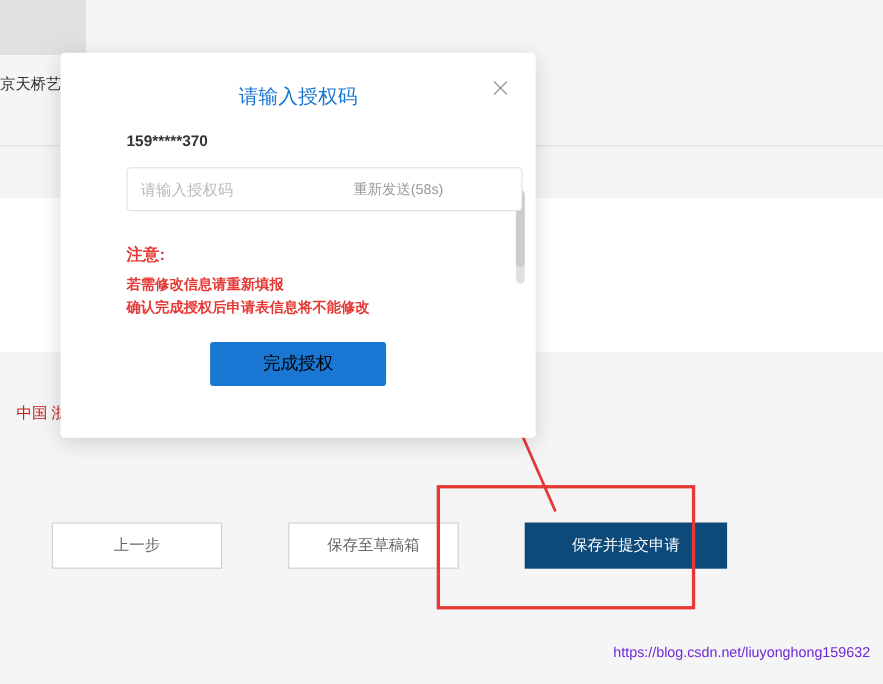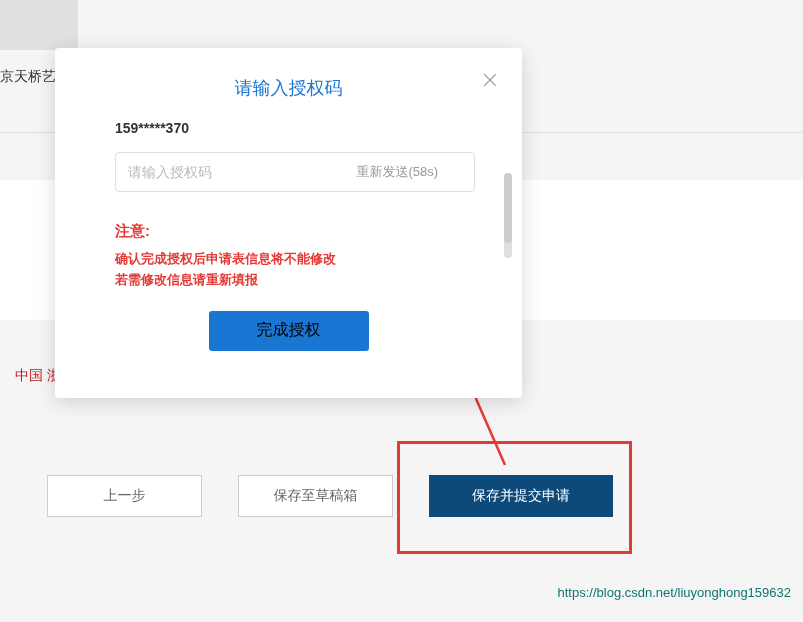--- a/index.html
+++ b/index.html
@@ -58,21 +58,21 @@
       top: 0;
       left: 0;
       width: 803px;
       height: 622px;
       pointer-events: none;
     }
     .modal {
       position: absolute;
       top: 48px;
       left: 55px;
-      width: 467px;
+      width: 432px;
       height: 350px;
       background: #fff;
       border-radius: 4px;
       box-shadow: 0 4px 20px rgba(0,0,0,0.15);
       pointer-events: auto;
     }
     .modal-title {
       text-align: center;
       padding: 28px 0 20px;
       color: #1976d2;
@@ -178,21 +178,21 @@
       border: none;
       border-radius: 3px;
       font-size: 16px;
       cursor: pointer;
     }
     .bottom-buttons {
       position: absolute;
       bottom: 105px;
       left: 47px;
       display: flex;
-      gap: 36px;
+      gap: 60px;
     }
     .btn-outline {
       width: 155px;
       height: 42px;
       background: #fff;
       border: 1px solid #ccc;
       color: #666;
       font-size: 14px;
       cursor: pointer;
     }
@@ -217,21 +217,21 @@
     .arrow {
       position: absolute;
       left: 395px;
       top: 215px;
       pointer-events: none;
     }
     .watermark {
       position: absolute;
       bottom: 22px;
       right: 12px;
-      color: #0f766e;
+      color: #6d28d9;
       font-size: 13px;
       font-family: Arial, sans-serif;
     }
   </style>
 </head>
 <body>
 
 <div class="bg-section1"></div>
 <div class="bg-text1">京天桥艺</div>
 <div class="bg-divider1"></div>
@@ -270,21 +270,21 @@
     <div class="modal-body">
       <div class="company-phone">
         <span>159*****370</span>
       </div>
       <div class="input-wrapper">
         <input class="auth-input" placeholder="请输入授权码" style="">
         <button class="resend-btn">重新发送(58s)</button>
       </div>
       <div class="warning-section">
         <div class="warning-title">注意:</div>
+        <div class="warning-text">若需修改信息请重新填报</div>
         <div class="warning-text">确认完成授权后申请表信息将不能修改</div>
-        <div class="warning-text">若需修改信息请重新填报</div>
       </div>
       <button class="submit-btn">完成授权</button>
     </div>
   </div>
 </div>
 
 <div class="watermark">https://blog.csdn.net/liuyonghong159632</div>
 
 </body></html>

